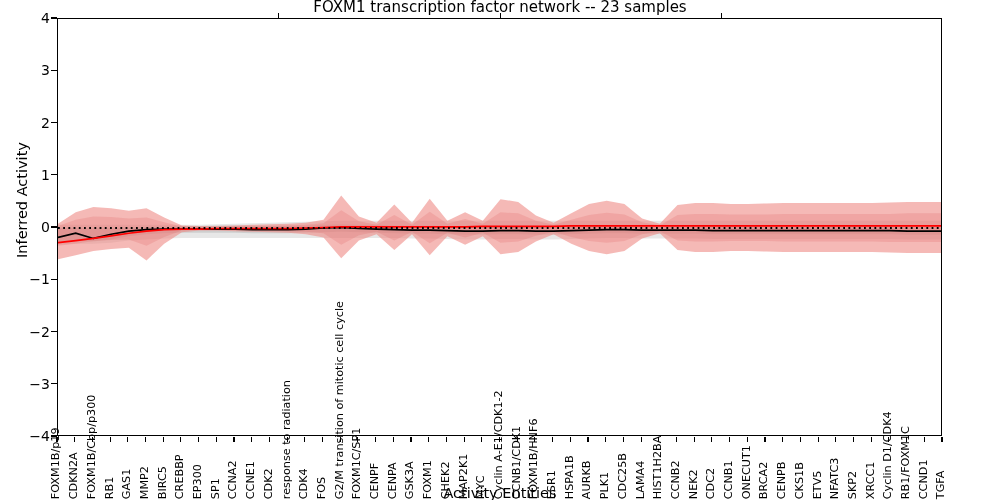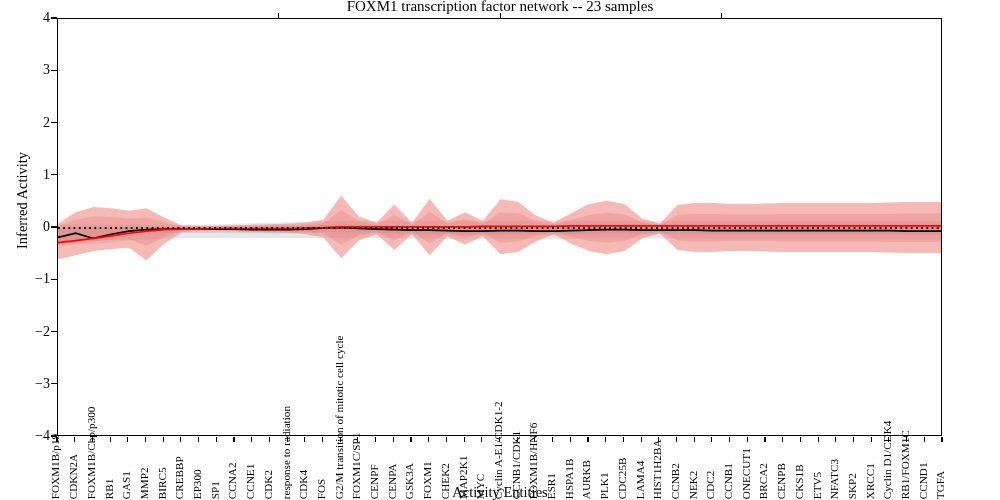--- a/index.html
+++ b/index.html
@@ -2,21 +2,21 @@
 <html><head>
 <meta charset="utf-8">
 <style>
   html,body{margin:0;padding:0;}
   body{
     width:1000px;height:500px;
     background:#ffffff;
     font-family:"DejaVu Sans", sans-serif;
     overflow:hidden;
   }
-  #figure{position:relative;width:996px;height:500px;font-family:Liberation Serif, serif;}
+  #figure{position:relative;width:996px;height:500px;}
 
   
   .chart-title{
     position:absolute;
     left:0;top:-2px;width:1000px;
     text-align:center;
     font-size:15px;color:#000;
     white-space:nowrap;
     letter-spacing:0px;
   }

